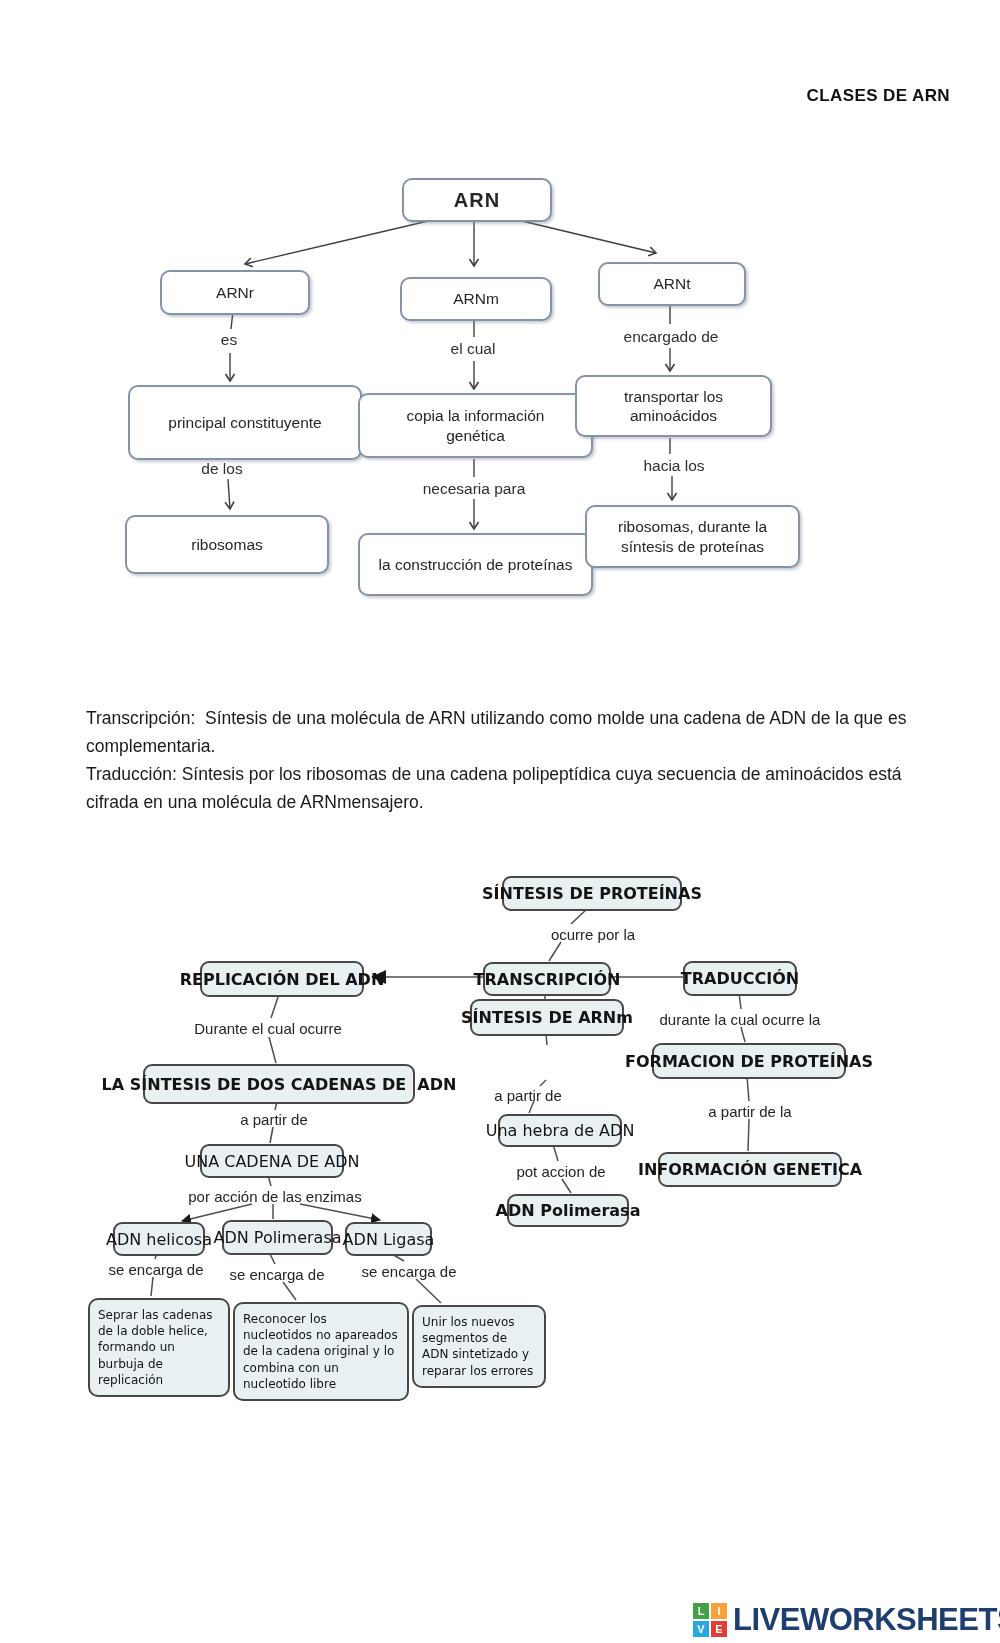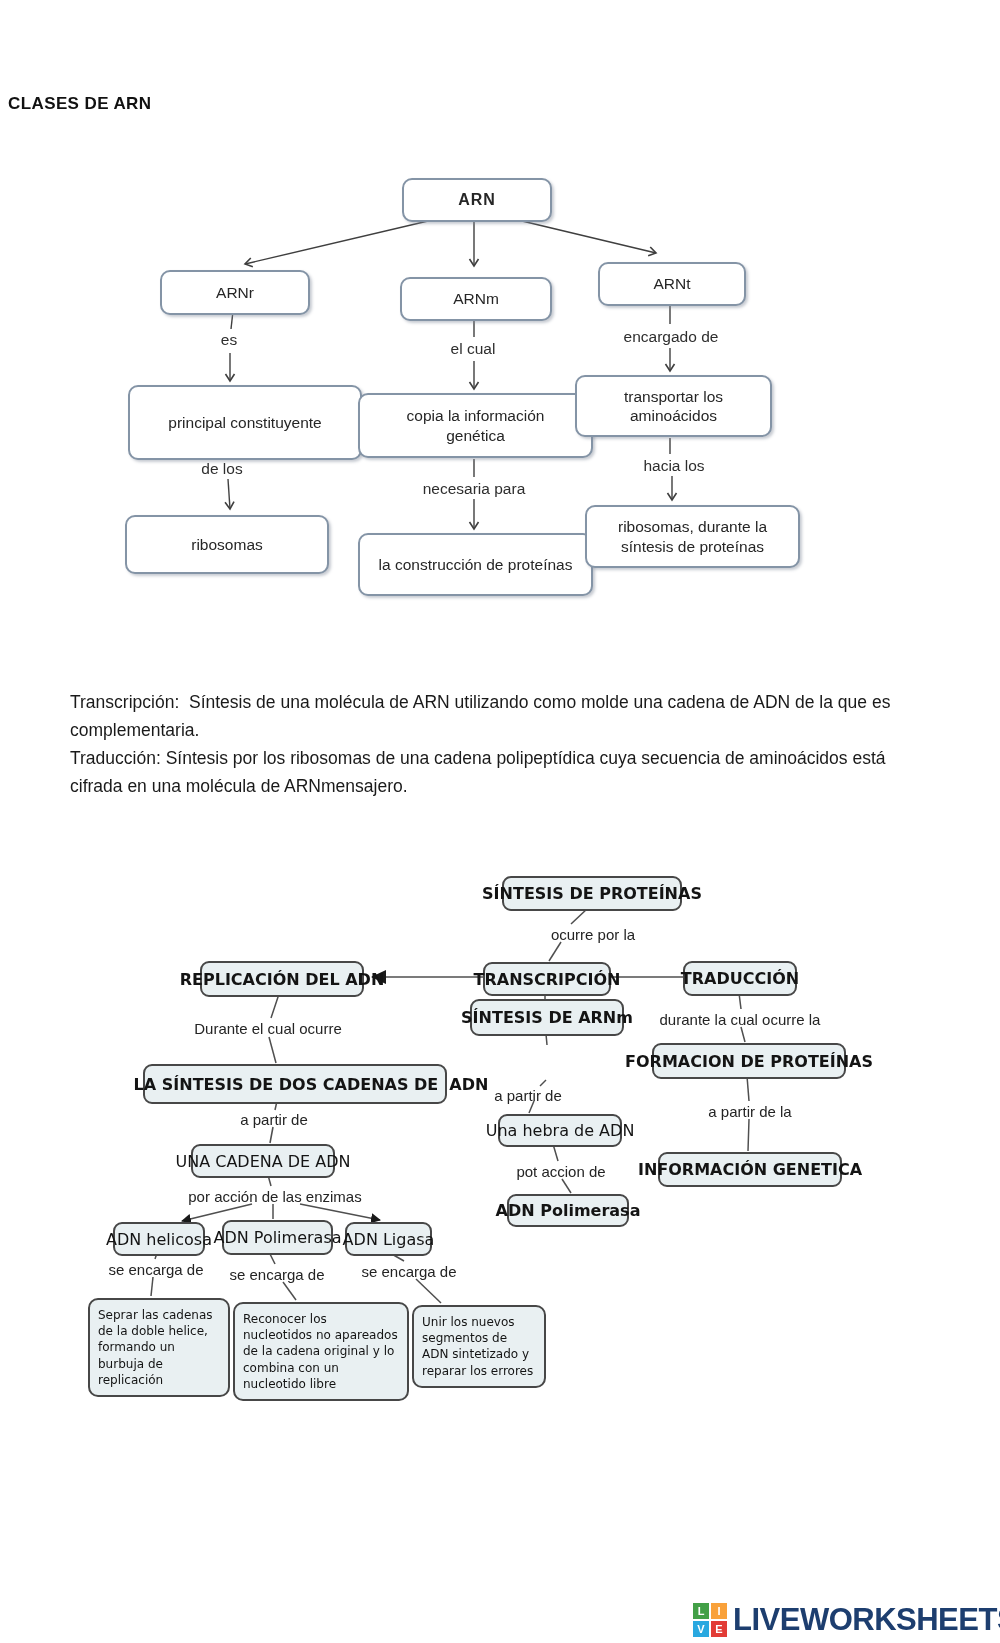--- a/index.html
+++ b/index.html
@@ -1,41 +1,41 @@
 <!DOCTYPE html>
 <html><head>
 <meta charset="utf-8">
 <style>
   html,body{margin:0;padding:0;}
   body{width:1000px;height:1643px;position:relative;background:#ffffff;
        font-family:"Liberation Sans", sans-serif;}
-  .title{position:absolute;left:0;top:86px;width:950px;margin:8px;
-         font-size:17px;font-weight:bold;color:#111;text-align:left;letter-spacing:.4px;}
+  .title{position:absolute;left:0;top:86px;width:950px;margin:0;
+         font-size:17px;font-weight:bold;color:#111;text-align:right;letter-spacing:.4px;}
   svg.connectors{position:absolute;left:0;top:0;width:1000px;height:1643px;pointer-events:none;}
 
   
   .m1box{position:absolute;display:flex;align-items:center;justify-content:center;
          background:#fff;border:2px solid #8494a6;border-radius:10px;
          box-shadow:2px 2px 3px rgba(130,140,155,.45);
          font-size:15.5px;color:#262626;text-align:center;line-height:1.25;}
-  .m1root{font-weight:bold;font-size:16px;letter-spacing:1px;}
+  .m1root{font-weight:bold;font-size:20px;letter-spacing:1px;}
   .m1lbl{position:absolute;transform:translateX(-50%);white-space:nowrap;
          font-size:15.5px;color:#2e2e2e;}
 
   
-  .para{position:absolute;left:70px;width:824px;margin:0;font-size:17.5px;line-height:28px;
+  .para{position:absolute;left:70px;width:824px;margin:16px;font-size:17.5px;line-height:28px;
         color:#1a1a1a;white-space:pre-wrap;}
 
   
   .m2box{position:absolute;display:flex;align-items:center;justify-content:center;
          background:#e9f0f2;border:2px solid #474747;border-radius:9px;
          font-family:"DejaVu Sans", sans-serif;font-size:16px;color:#141414;
          text-align:center;white-space:nowrap;}
   .m2bold{font-weight:bold;}
-  .m2pre{white-space:pre;padding-left:32px;}
+  .m2pre{white-space:pre;}
   .m2lbl{position:absolute;transform:translateX(-50%);white-space:nowrap;
          font-family:Liberation Sans, sans-serif;font-size:15px;color:#242424;}
   .m2lblwrap{white-space:normal;text-align:center;}
   .m2desc{position:absolute;background:#e9f0f2;border:2px solid #474747;border-radius:10px;
           font-family:"DejaVu Sans", sans-serif;font-size:12px;color:#141414;
           padding:7px 8px;line-height:1.35;text-align:left;}
 
   
   .logo{position:absolute;left:693px;top:1602px;display:flex;align-items:center;}
   .logo-grid{width:34px;height:34px;display:grid;grid-template-columns:16px 16px;
@@ -151,21 +151,21 @@
 
   <div class="m2box m2bold" style="left:470px;top:999px;width:150px;height:33px">SÍNTESIS DE ARNm</div>
   <div class="m2box m2bold" style="left:652px;top:1043px;width:190px;height:32px">FORMACION DE PROTEÍNAS</div>
   <div class="m2box m2bold m2pre" style="left:143px;top:1064px;width:268px;height:36px">LA SÍNTESIS DE DOS CADENAS DE  ADN</div>
 
   <div class="m2lbl" style="left:528px;top:1087px">a partir de</div>
   <div class="m2lbl" style="left:274px;top:1111px">a partir de</div>
   <div class="m2lbl" style="left:750px;top:1103px">a partir de la</div>
 
   <div class="m2box" style="left:498px;top:1114px;width:120px;height:29px">Una hebra de ADN</div>
-  <div class="m2box" style="left:191px;top:1144px;width:140px;height:30px">UNA CADENA DE ADN</div>
+  <div class="m2box" style="left:200px;top:1144px;width:140px;height:30px">UNA CADENA DE ADN</div>
   <div class="m2box m2bold" style="left:658px;top:1152px;width:180px;height:31px">INFORMACIÓN GENETICA</div>
 
   <div class="m2lbl" style="left:561px;top:1163px">pot accion de</div>
   <div class="m2lbl" style="left:275px;top:1188px">por acción de las enzimas</div>
 
   <div class="m2box m2bold" style="left:507px;top:1194px;width:118px;height:29px">ADN Polimerasa</div>
 
   <div class="m2box" style="left:113px;top:1222px;width:88px;height:30px">ADN helicosa</div>
   <div class="m2box" style="left:222px;top:1220px;width:107px;height:31px">ADN Polimerasa</div>
   <div class="m2box" style="left:345px;top:1222px;width:83px;height:30px">ADN Ligasa</div>

